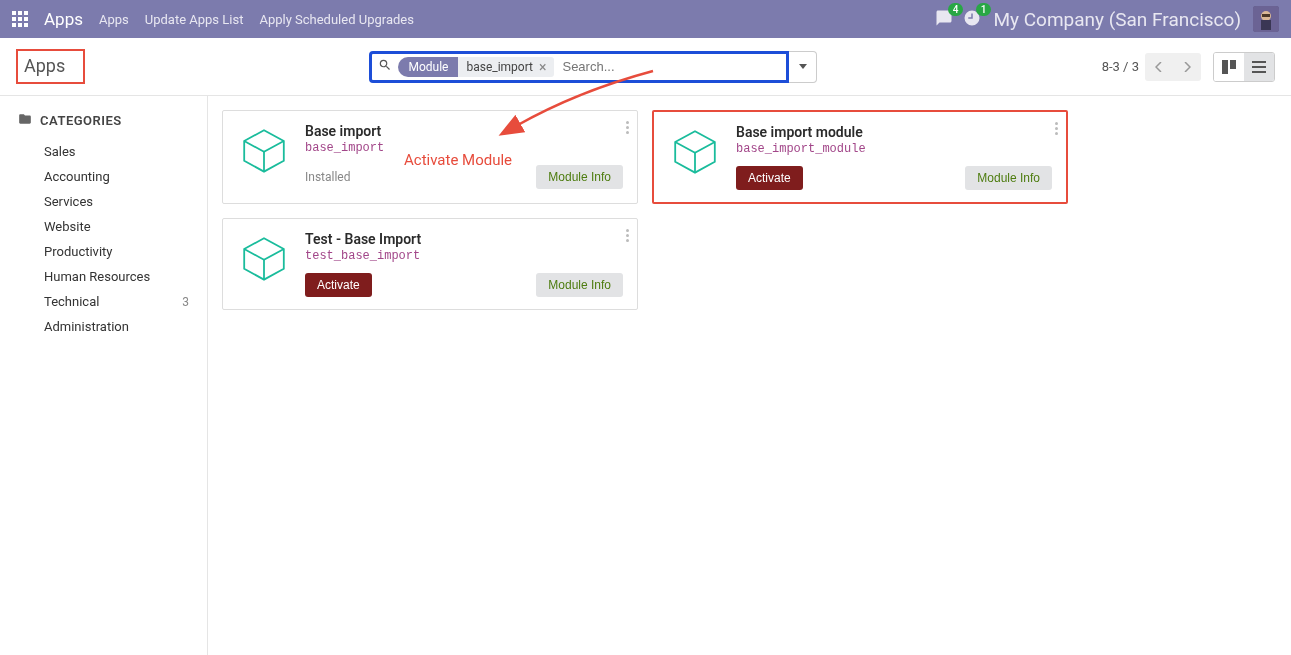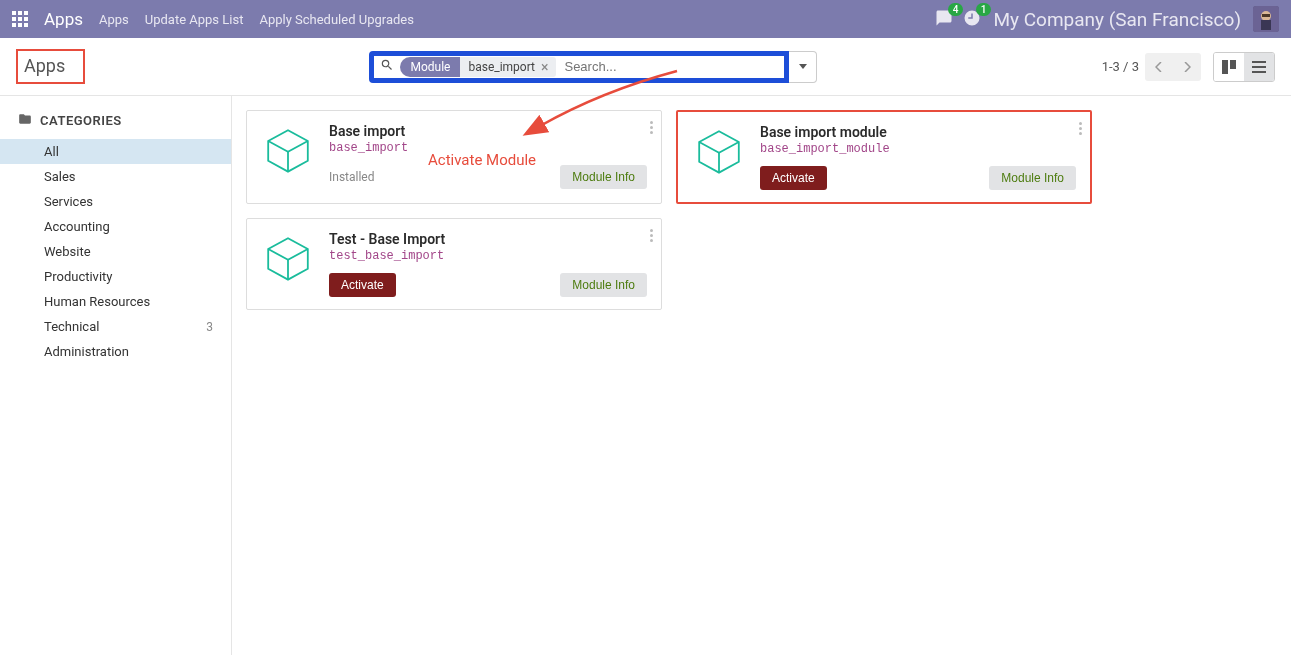--- a/index.html
+++ b/index.html
@@ -19,42 +19,42 @@
     .badge { position: absolute; top: -6px; right: -10px; background: #28a745; color: #fff; font-size: 10px; border-radius: 8px; padding: 1px 5px; font-weight: 500; }
     .company { font-size: 19px; color: #e8e7f1; }
     .avatar { width: 26px; height: 26px; border-radius: 3px; background: #5a5680; display: flex; align-items: center; justify-content: center; overflow: hidden; }
     .avatar svg { width: 26px; height: 26px; }
     
     
     .control-bar { height: 58px; border-bottom: 1px solid #e5e5e5; display: flex; align-items: center; padding: 0 16px; }
     .breadcrumb-box { border: 2px solid #e74c3c; padding: 4px 18px 6px 6px; }
     .breadcrumb { font-size: 18px; color: #555; }
     .search-wrap { margin-left: auto; margin-right: auto; display: flex; align-items: center; }
-    .search-box { display: flex; align-items: center; border: 5px solid #1d4ed8; border-radius: 4px 0 0 4px; height: 32px; padding: 0 6px; width: 420px; background: #fff; }
+    .search-box { display: flex; align-items: center; border: 3px solid #1d4ed8; border-radius: 4px 0 0 4px; height: 32px; padding: 0 6px; width: 420px; background: #fff; }
     .search-icon svg { width: 14px; height: 14px; fill: #555; }
     .facet { display: flex; align-items: center; margin-left: 6px; }
     .facet-label { background: #7c7bad; color: #fff; padding: 3px 10px; border-radius: 10px 0 0 10px; font-size: 12px; }
     .facet-value { background: #eceef1; color: #444; padding: 3px 8px; font-size: 12px; display: flex; align-items: center; gap: 6px; border-radius: 0 3px 3px 0; }
     .facet-remove { cursor: pointer; color: #888; font-size: 14px; line-height: 1; }
     .search-input { border: none; outline: none; flex: 1; margin-left: 8px; font-size: 13px; color: #555; }
     .search-dropdown { border: 1px solid #ccc; border-left: none; height: 32px; width: 28px; display: flex; align-items: center; justify-content: center; border-radius: 0 4px 4px 0; cursor: pointer; }
     .caret-down { width: 0; height: 0; border-left: 4px solid transparent; border-right: 4px solid transparent; border-top: 5px solid #555; }
     .right-controls { display: flex; align-items: center; gap: 12px; }
     .pager { display: flex; align-items: center; gap: 6px; font-size: 13px; color: #555; }
     .pager-btns { display: flex; }
     .pager-btn { width: 28px; height: 28px; background: #f0f0f0; border: none; display: flex; align-items: center; justify-content: center; cursor: pointer; color: #888; }
     .pager-btn:first-child { border-radius: 3px 0 0 3px; }
     .pager-btn:last-child { border-radius: 0 3px 3px 0; }
     .view-switcher { display: flex; border: 1px solid #ccc; border-radius: 3px; overflow: hidden; }
     .view-btn { width: 30px; height: 28px; background: #fff; border: none; display: flex; align-items: center; justify-content: center; cursor: pointer; }
     .view-btn.active { background: #e2e3e5; }
     
     
     .main { display: flex; height: calc(100vh - 96px); }
-    .sidebar { width: 232px; border-right: 1px solid #e5e5e5; padding: 16px 0; }
+    .sidebar { width: 208px; border-right: 1px solid #e5e5e5; padding: 16px 0; }
     .sidebar-header { display: flex; align-items: center; gap: 8px; padding: 0 18px 10px 18px; font-size: 13px; font-weight: 600; color: #444; letter-spacing: 0.5px; }
     .folder-icon svg { width: 14px; height: 14px; fill: #666; }
     .sidebar-list { list-style: none; }
     .sidebar-item { padding: 5px 18px 5px 44px; font-size: 13px; color: #333; cursor: pointer; display: flex; justify-content: space-between; align-items: center; }
     .sidebar-item.active { background: #d5e6f2; }
     .sidebar-count { color: #888; font-size: 12px; }
     
     
     .content { flex: 1; padding: 14px; position: relative; }
     .cards { display: flex; gap: 14px; flex-wrap: wrap; }
@@ -145,21 +145,21 @@
         </span>
       </div>
       <input class="search-input" placeholder="Search..." style="">
     </div>
     <div class="search-dropdown">
       <div class="caret-down"></div>
     </div>
   </div>
   <div class="right-controls">
     <div class="pager">
-      <span>1-3 / 3</span>
+      <span>8-3 / 3</span>
       <div class="pager-btns">
         <button class="pager-btn">
           <svg width="8" height="10" viewBox="0 0 8 10">
               <path d="M6 0L1 5l5 5" stroke="#999" stroke-width="1.5" fill="none"></path>
             </svg>
         </button>
         <button class="pager-btn">
           <svg width="8" height="10" viewBox="0 0 8 10">
               <path d="M2 0l5 5-5 5" stroke="#999" stroke-width="1.5" fill="none"></path>
             </svg>
@@ -188,31 +188,28 @@
   <div class="sidebar">
     <div class="sidebar-header">
       <span class="folder-icon">
         <svg viewBox="0 0 24 24">
             <path d="M10 4H4c-1.1 0-2 .9-2 2v12c0 1.1.9 2 2 2h16c1.1 0 2-.9 2-2V8c0-1.1-.9-2-2-2h-8l-2-2z"></path>
           </svg>
       </span>
       <span>CATEGORIES</span>
     </div>
     <ul class="sidebar-list" id="sidebar-list">
-        <li class="sidebar-item active">
-          <span>All</span>
-        </li>
         <li class="sidebar-item">
           <span>Sales</span>
         </li>
         <li class="sidebar-item">
+          <span>Accounting</span>
+        </li>
+        <li class="sidebar-item">
           <span>Services</span>
-        </li>
-        <li class="sidebar-item">
-          <span>Accounting</span>
         </li>
         <li class="sidebar-item">
           <span>Website</span>
         </li>
         <li class="sidebar-item">
           <span>Productivity</span>
         </li>
         <li class="sidebar-item">
           <span>Human Resources</span>
         </li>

